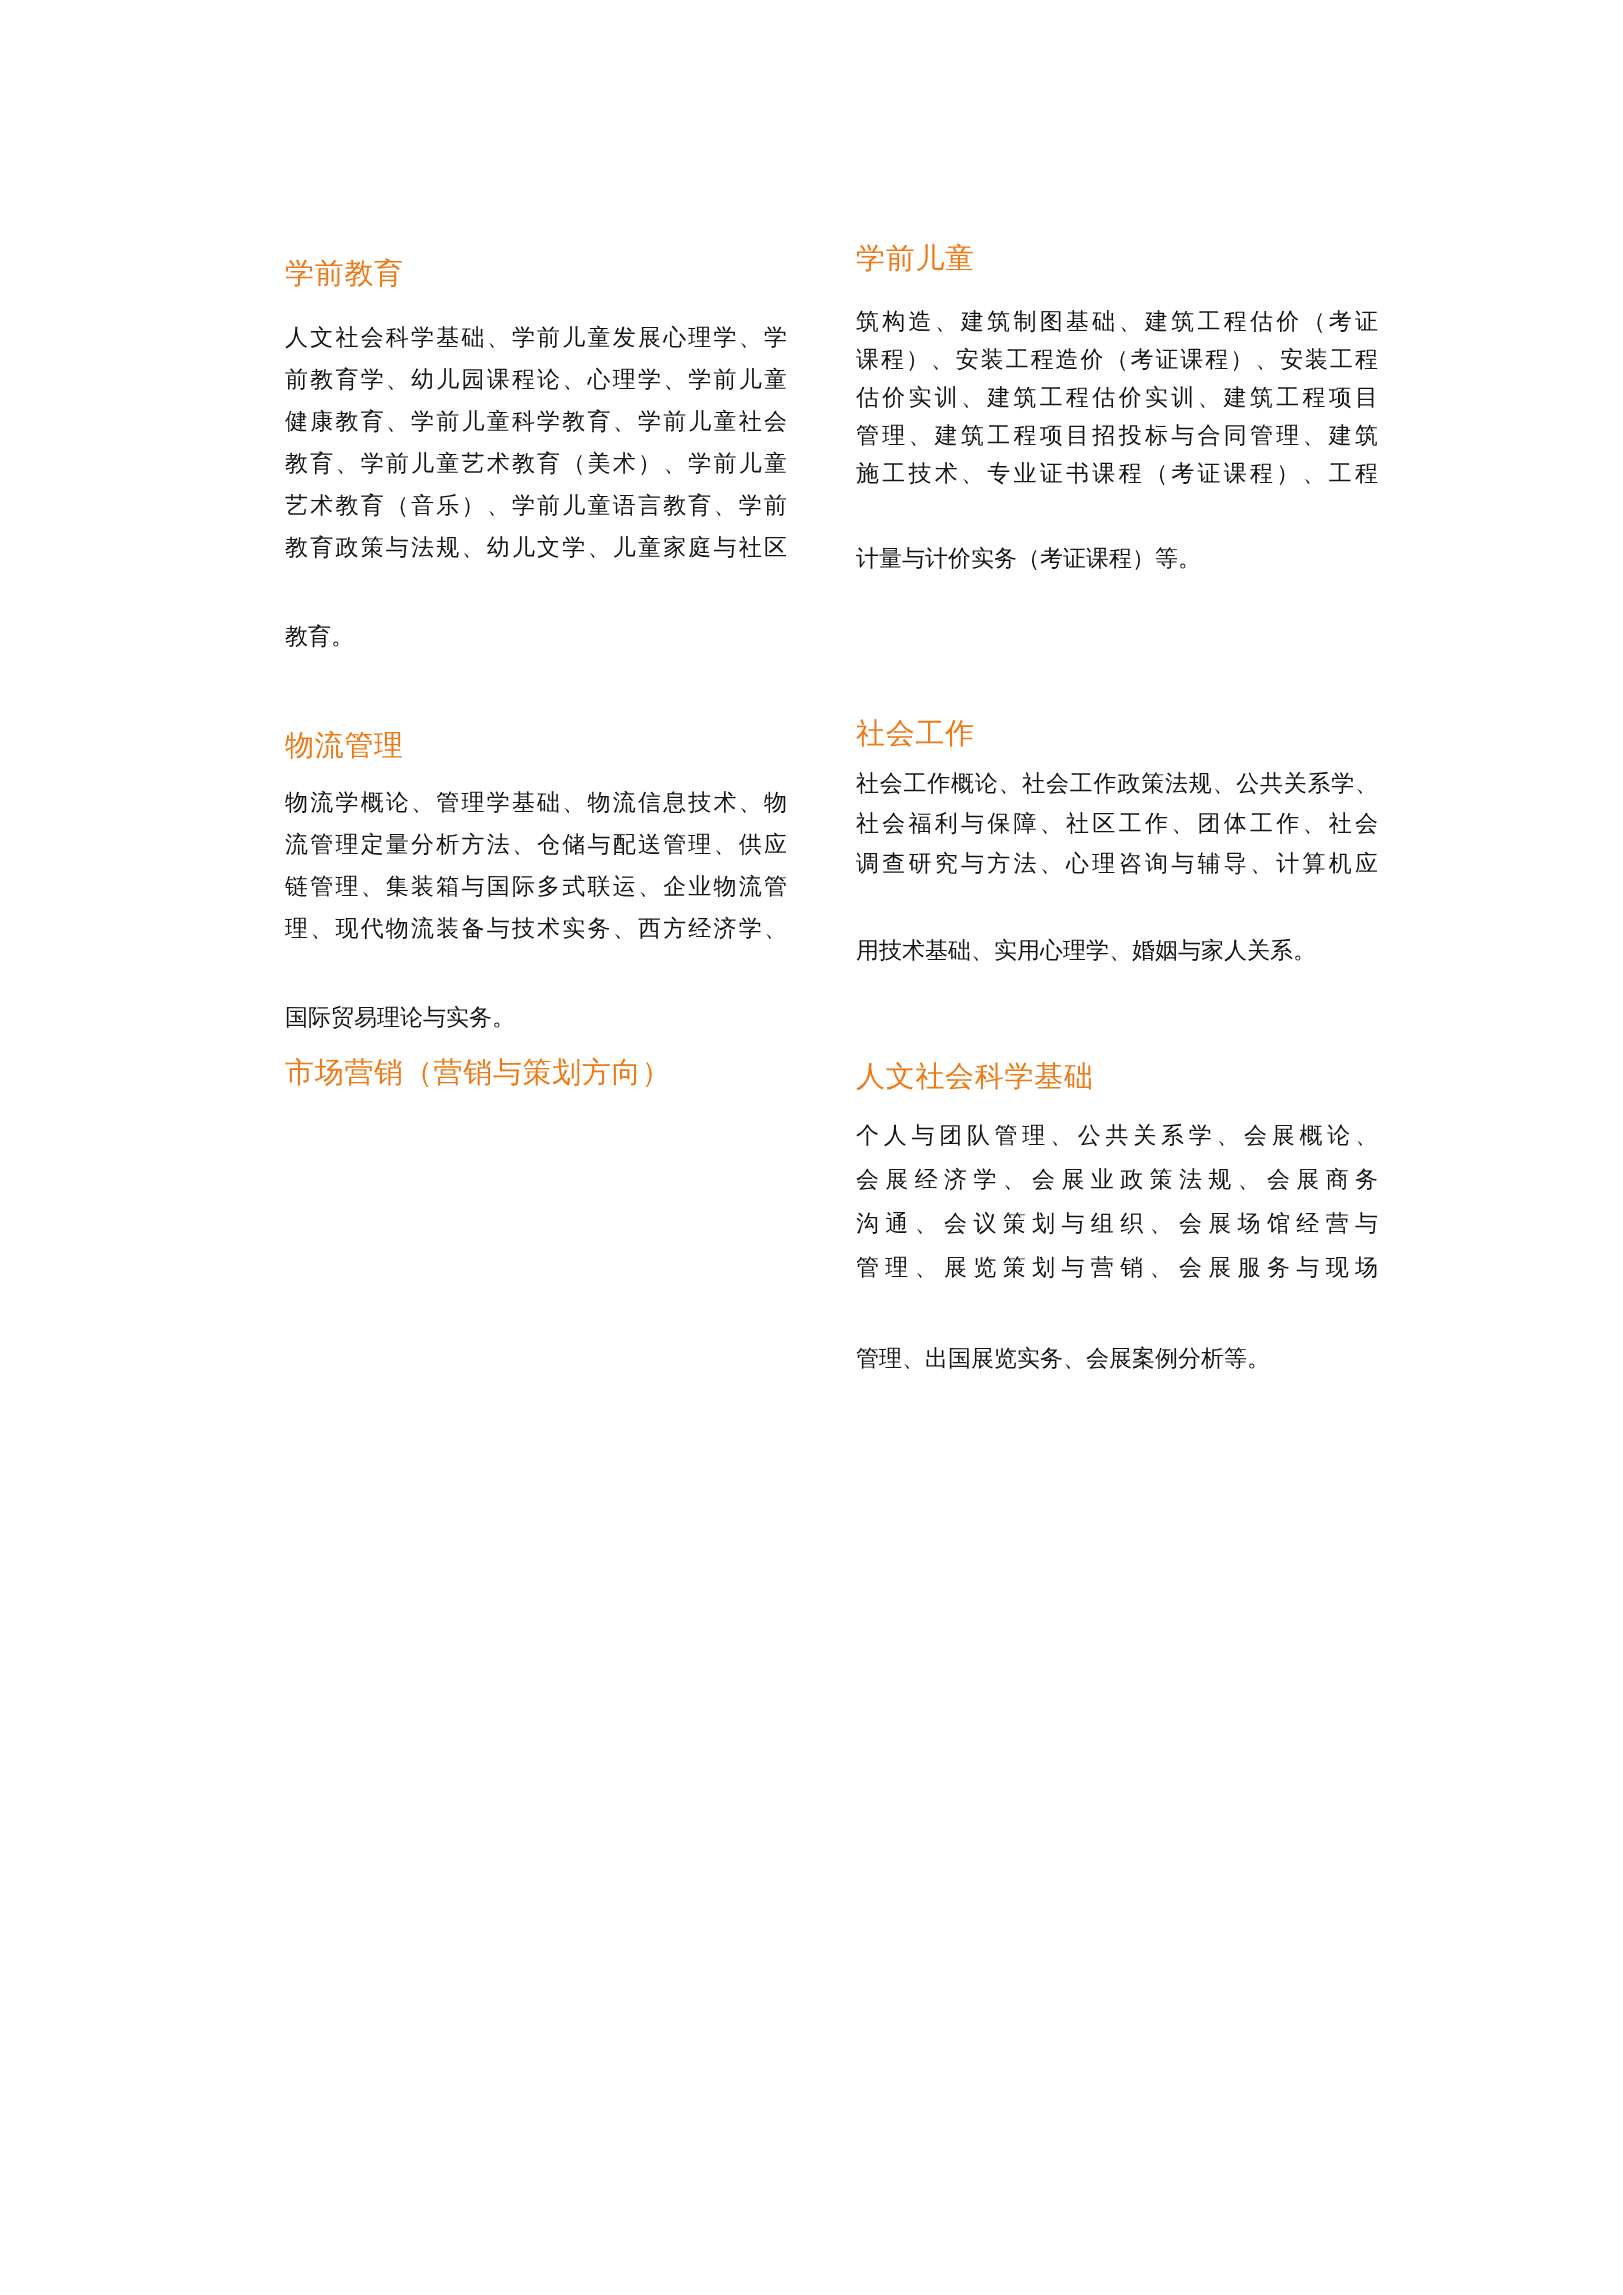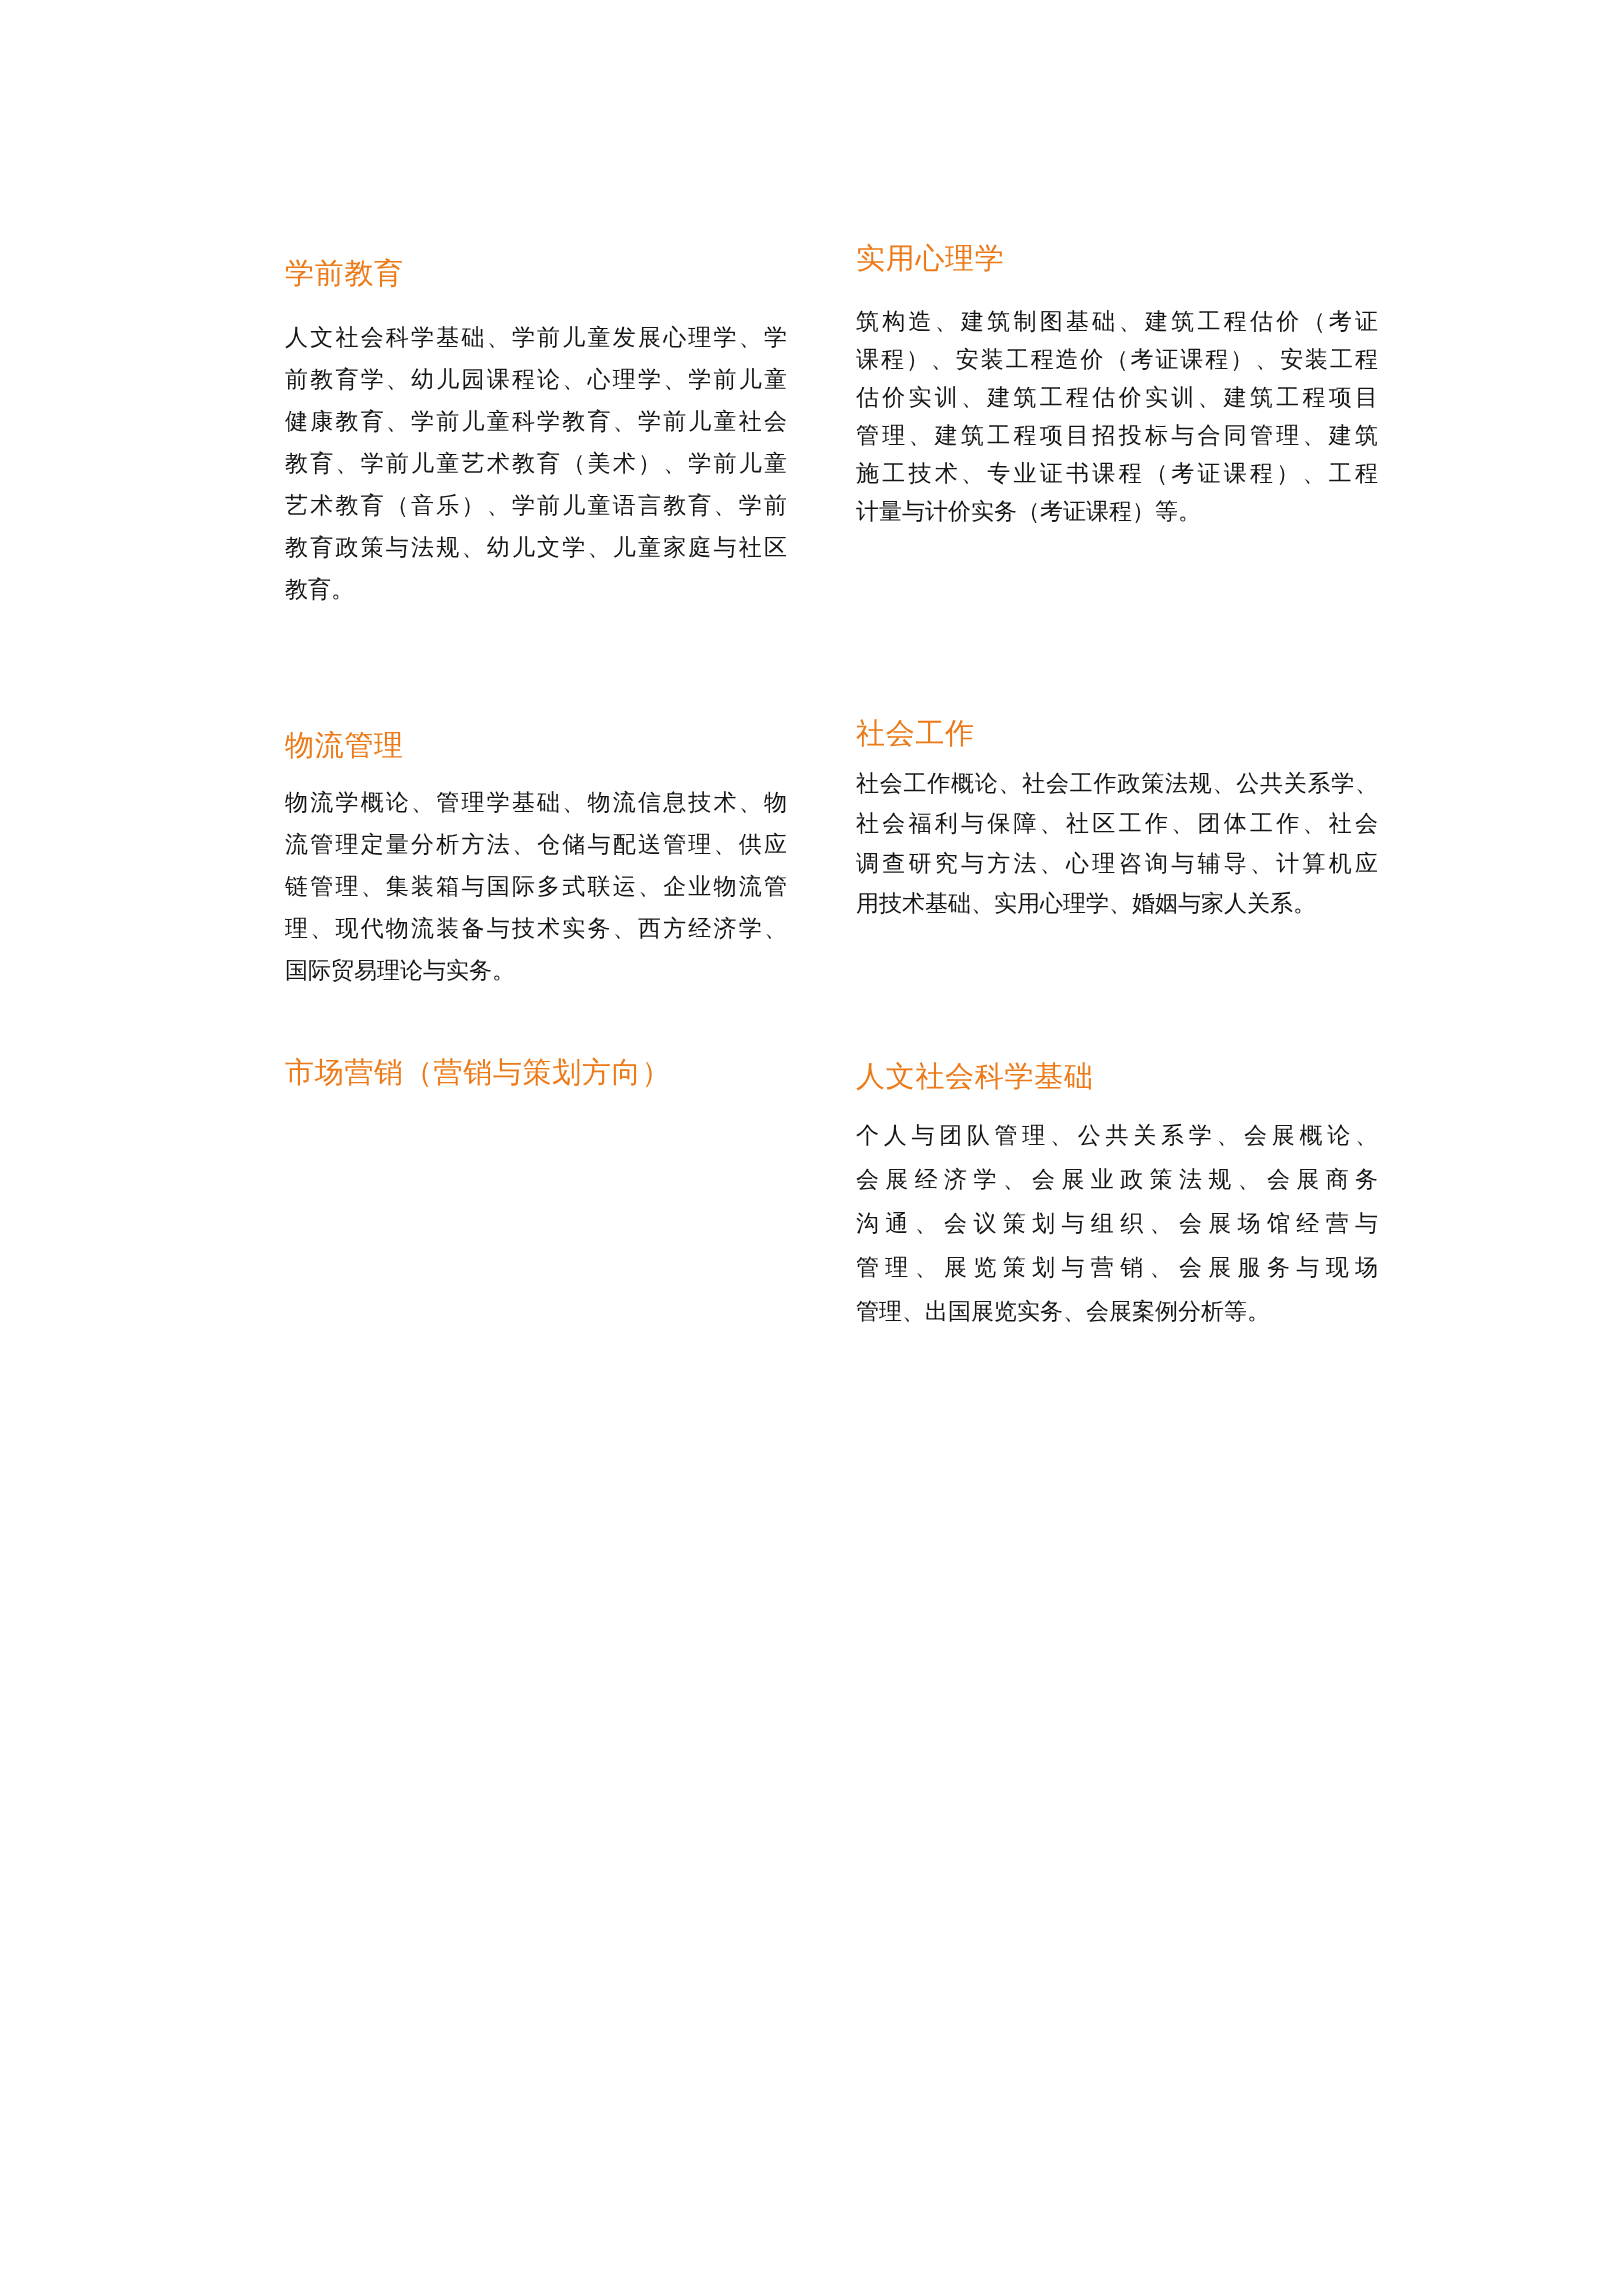--- a/index.html
+++ b/index.html
@@ -32,20 +32,21 @@
     color: var(--text, #141414);
     font-size: 23px;
     text-align: justify;
   }
   .section-body .line {
     text-align: justify;
     text-align-last: justify;
   }
   .section-body .line.last {
     text-align-last: left;
+    margin-top: 47px;
   }
   
   .s-preschool   { left: 285px;  top: 256px;  width: 502px; }
   .s-preschool   .section-body { margin-top: 24.5px; line-height: 42px; }
   .s-engineering { left: 856px; top: 241px;  width: 522px; }
   .s-engineering .section-body { margin-top: 26px; line-height: 38px; }
   .s-logistics   { left: 285px;  top: 728px; width: 502px; }
   .s-logistics   .section-body { margin-top: 18.4px; line-height: 42px; }
   .s-socialwork  { left: 856px; top: 716px; width: 522px; }
   .s-socialwork  .section-body { margin-top: 11.6px; line-height: 40px; }
@@ -66,21 +67,21 @@
         <div class="line">前教育学、幼儿园课程论、心理学、学前儿童</div>
         <div class="line">健康教育、学前儿童科学教育、学前儿童社会</div>
         <div class="line">教育、学前儿童艺术教育（美术）、学前儿童</div>
         <div class="line">艺术教育（音乐）、学前儿童语言教育、学前</div>
         <div class="line">教育政策与法规、幼儿文学、儿童家庭与社区</div>
         <div class="line last">教育。</div>
       </div>
   </section>
 
   <section class="course-section s-engineering">
-    <h2 class="section-title">实用心理学</h2>
+    <h2 class="section-title">学前儿童</h2>
     <div class="section-body">
         <div class="line">筑构造、建筑制图基础、建筑工程估价（考证</div>
         <div class="line">课程）、安装工程造价（考证课程）、安装工程</div>
         <div class="line">估价实训、建筑工程估价实训、建筑工程项目</div>
         <div class="line">管理、建筑工程项目招投标与合同管理、建筑</div>
         <div class="line">施工技术、专业证书课程（考证课程）、工程</div>
         <div class="line last">计量与计价实务（考证课程）等。</div>
       </div>
   </section>
 

